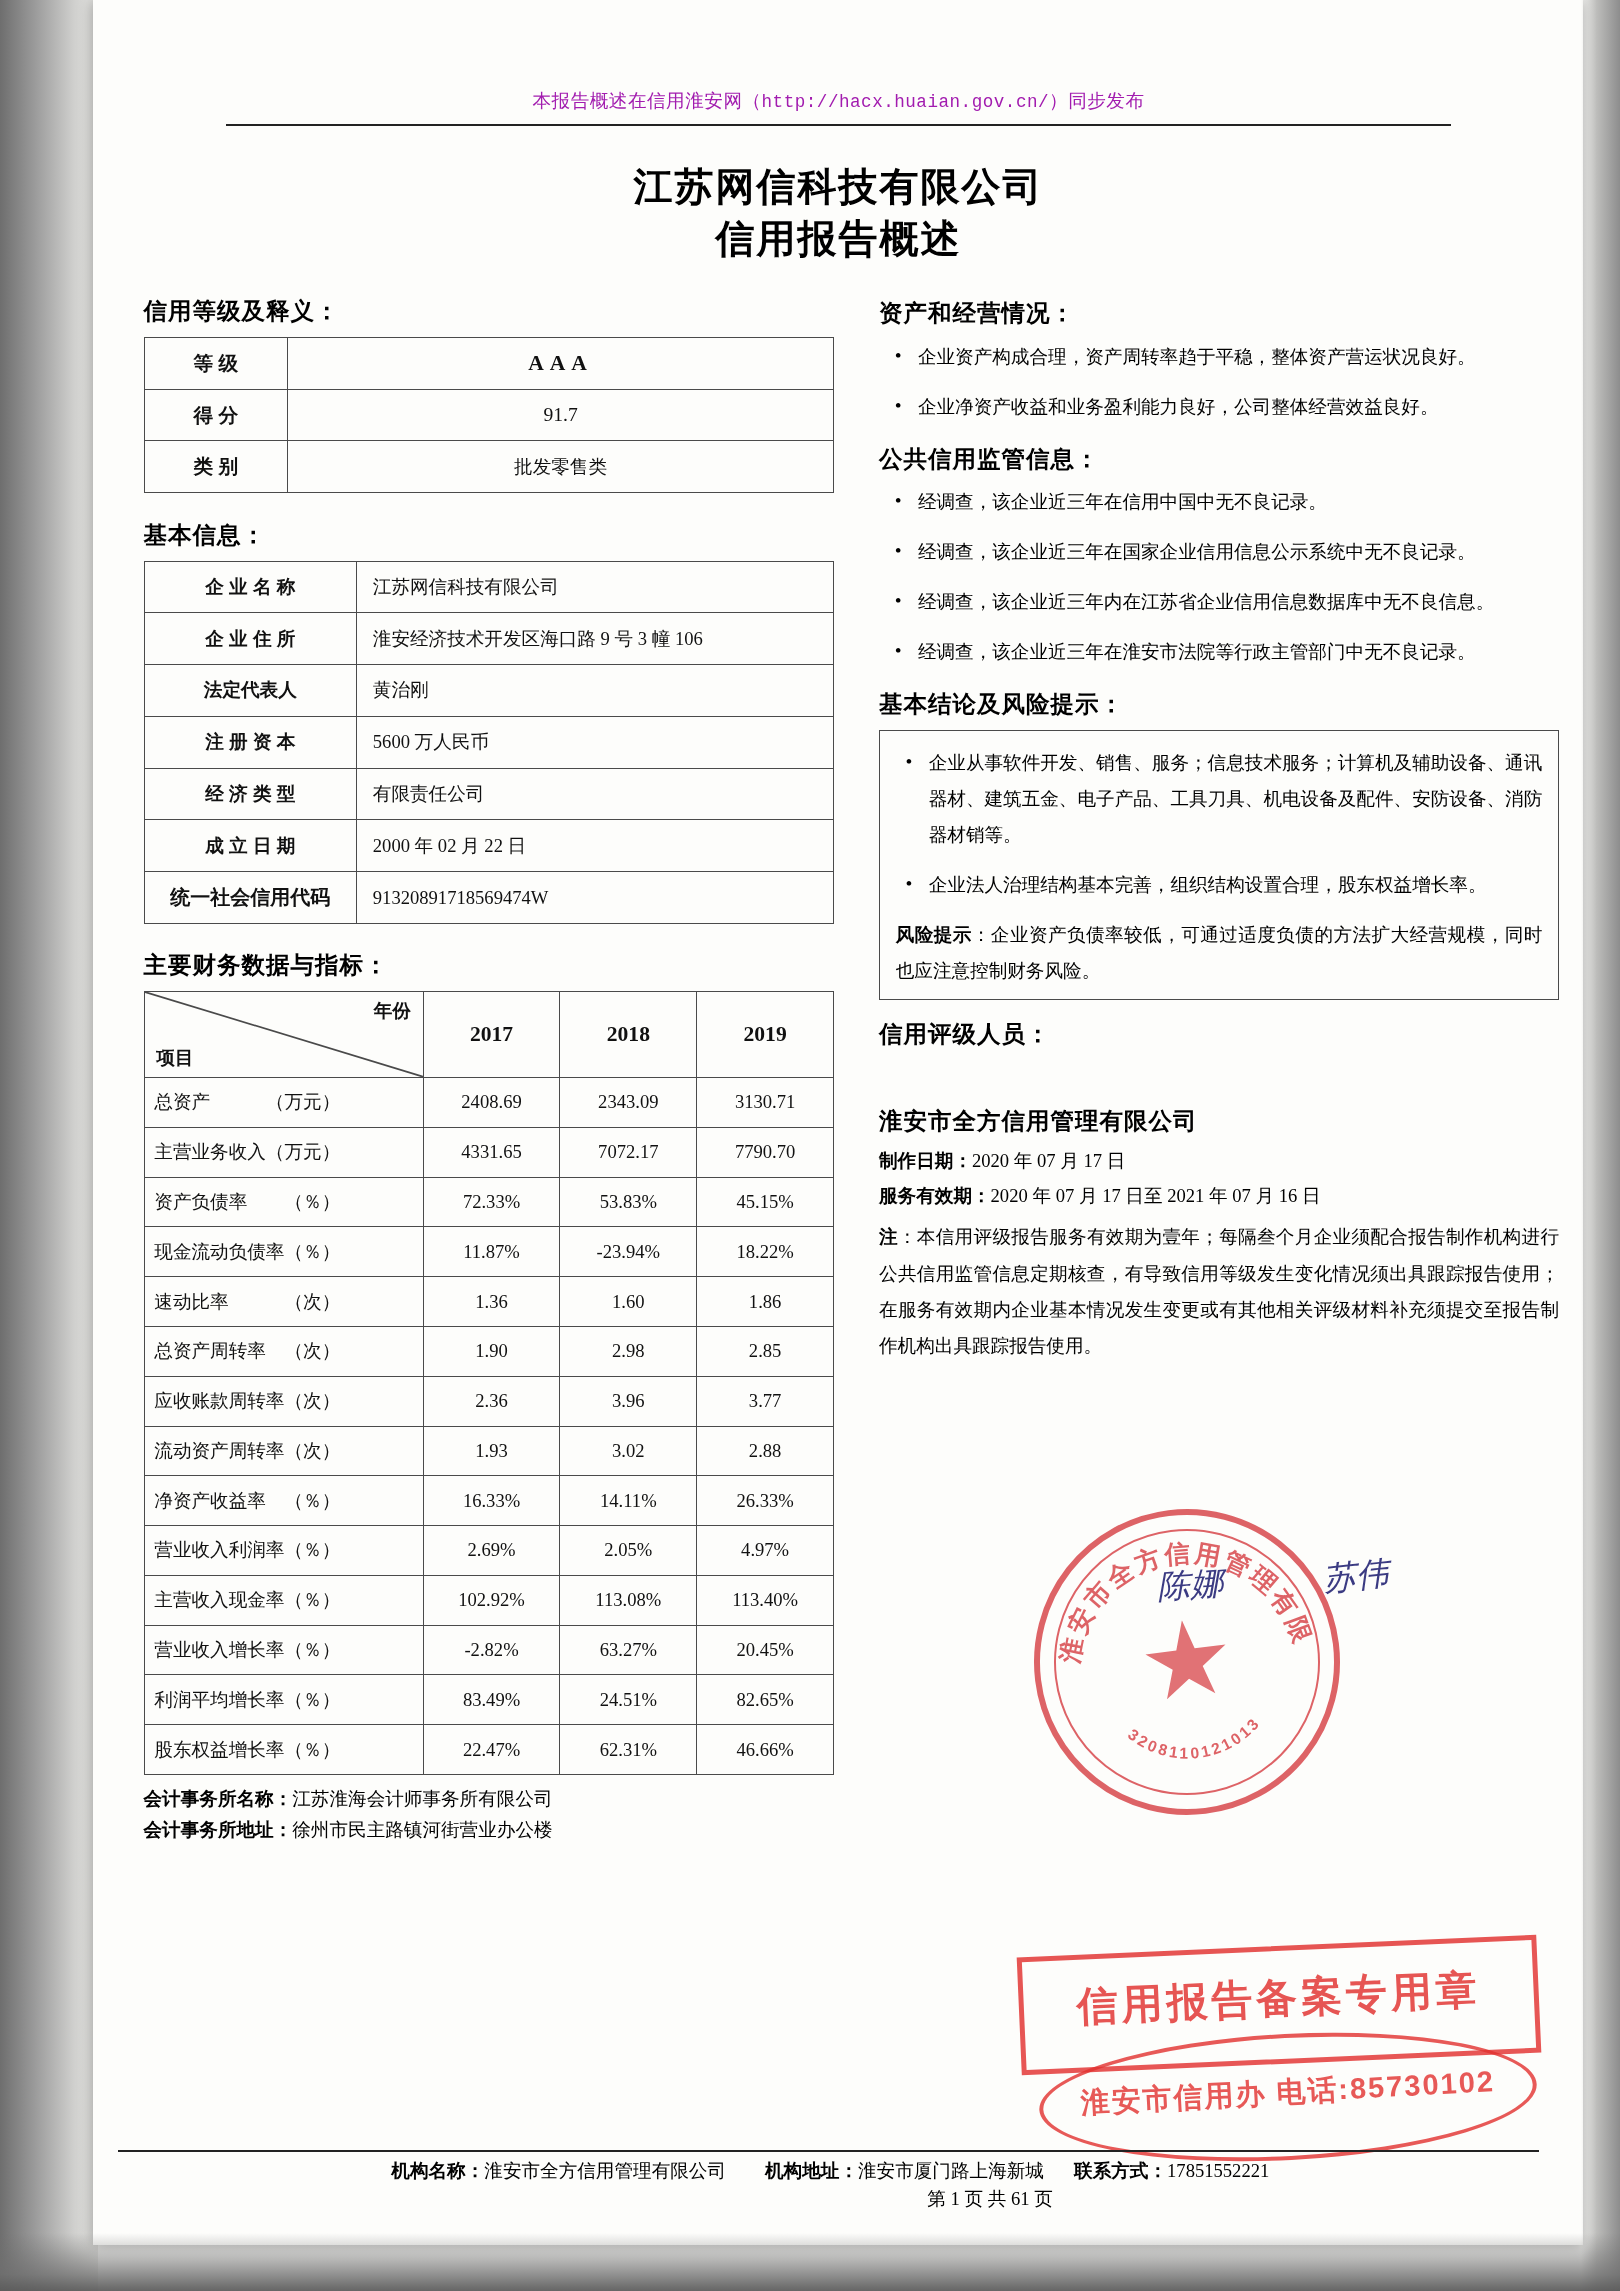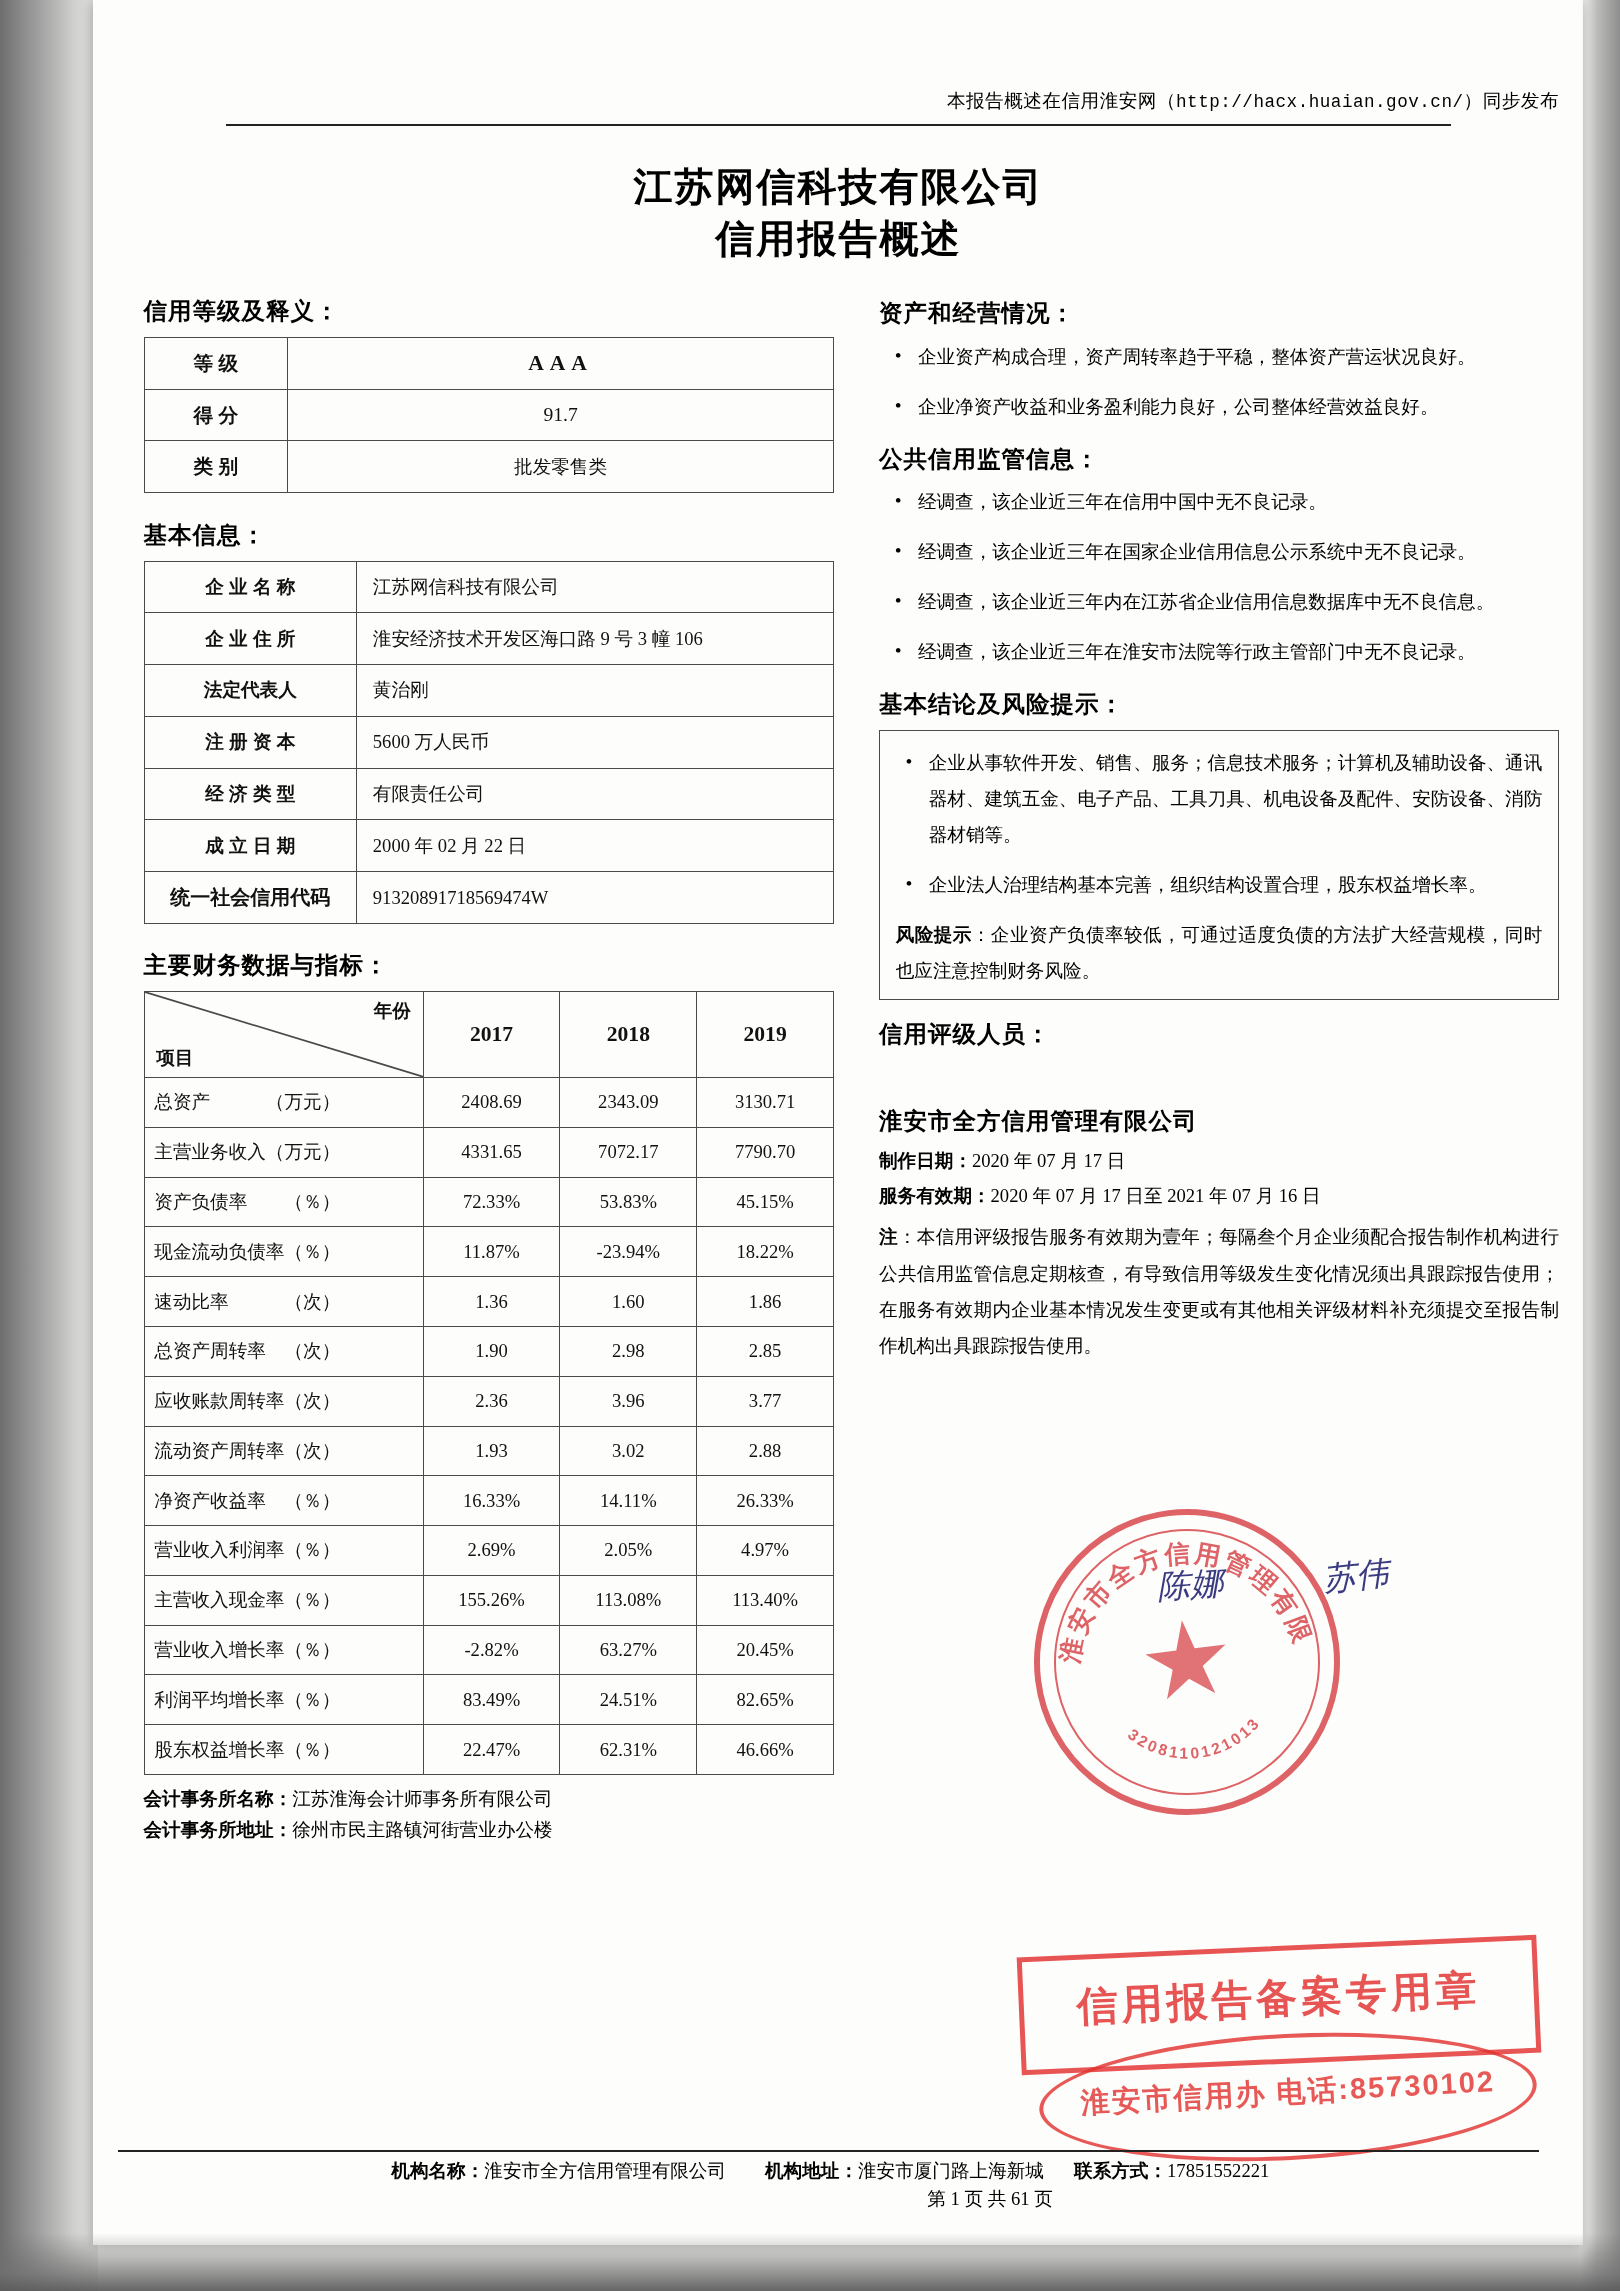--- a/index.html
+++ b/index.html
@@ -22,21 +22,21 @@
     position:absolute;left:0;bottom:0;width:1620px;height:59px;
     background:linear-gradient(180deg,rgba(120,120,120,0) 0%,rgba(110,110,110,.75) 70%,rgba(90,90,90,.95) 100%);
   }
   .right-edge{
     position:absolute;right:0;top:0;width:39px;height:2292px;
     background:linear-gradient(270deg,#8d8d8d 0%,#bdbdbb 60%,rgba(250,250,248,0) 100%);
   }
   .content{position:absolute;left:118px;top:29px;width:1441px;height:2186px;}
 
   .topline{
-    text-align:right;font-size:18.6px;letter-spacing:0.5px;color:#000000;
+    text-align:center;font-size:18.6px;letter-spacing:0.5px;color:#a21caf;
     padding-top:59px;
   }
   .topline .mono{font-family:"Liberation Mono","DejaVu Sans Mono",monospace;font-size:17.6px;}
   .hr{border-bottom:2px solid #222;margin:9.8px 108px 0 108px;}
 
   h1.title{
     text-align:center;font-size:39px;font-weight:bold;margin:35px 0 0 0;line-height:1.35;
     letter-spacing:2px;color:#000;
   }
   h1.title .l2{display:block;}
@@ -289,21 +289,21 @@
                 <td class="f-num">26.33%</td>
               </tr>
             <tr>
                 <td class="f-item">营业收入利润率（％）</td>
                 <td class="f-num">2.69%</td>
                 <td class="f-num">2.05%</td>
                 <td class="f-num">4.97%</td>
               </tr>
             <tr>
                 <td class="f-item">主营收入现金率（％）</td>
-                <td class="f-num">155.26%</td>
+                <td class="f-num">102.92%</td>
                 <td class="f-num">113.08%</td>
                 <td class="f-num">113.40%</td>
               </tr>
             <tr>
                 <td class="f-item">营业收入增长率（％）</td>
                 <td class="f-num">-2.82%</td>
                 <td class="f-num">63.27%</td>
                 <td class="f-num">20.45%</td>
               </tr>
             <tr>

